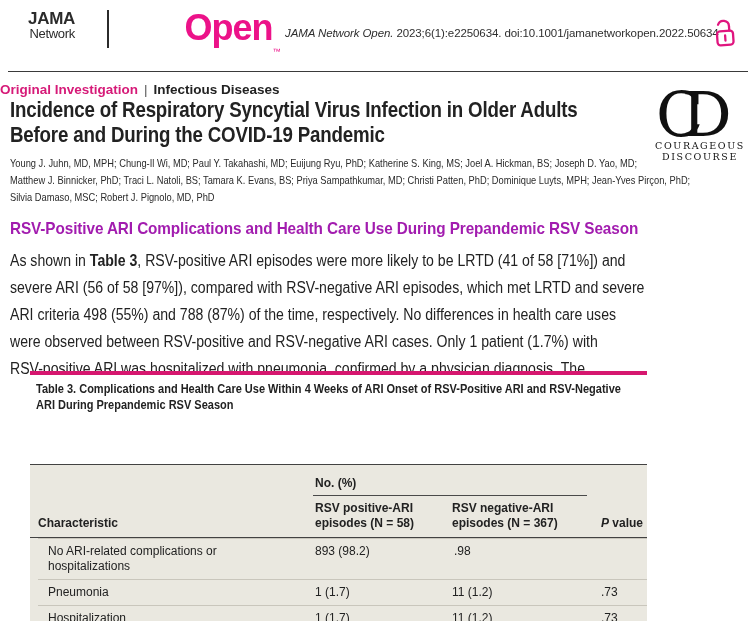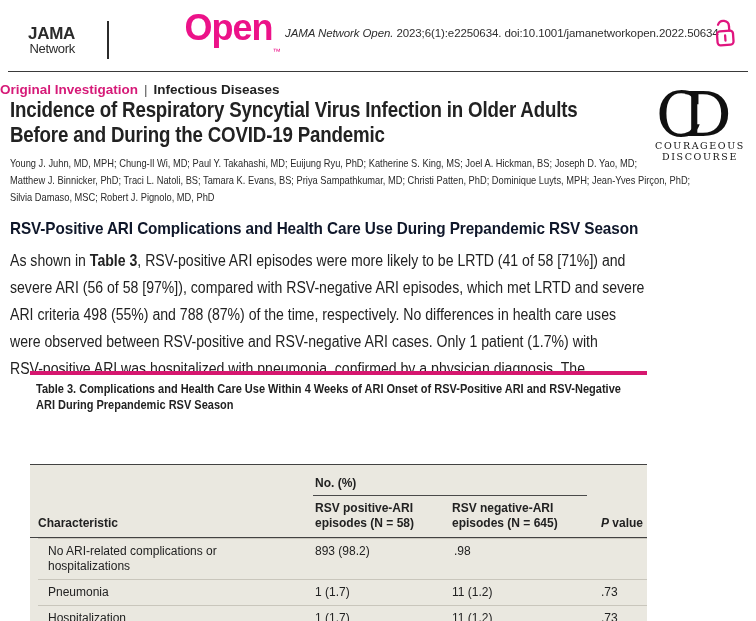--- a/index.html
+++ b/index.html
@@ -5,21 +5,21 @@
   * { margin:0; padding:0; box-sizing:border-box; }
   html,body { background:#fff; }
   .page {
     position:relative; width:756px; height:621px; background:#ffffff;
     font-family:"Liberation Sans", sans-serif; color:#1f1f1f; overflow:hidden;
   }
   .cond { display:inline-block; transform-origin:0 0; }
 
   
   .masthead { position:absolute; left:0; top:0; width:756px; height:72px; }
-  .logo { position:absolute; left:28px; top:10px; display:flex; align-items:center; cursor:pointer;gap:24px; }
+  .logo { position:absolute; left:28px; top:10px; display:flex; cursor:pointer;gap:24px; }
   .logo-words { text-align:right; line-height:1.02; color:#2b2b2b; letter-spacing:-0.3px; }
   .logo-jama { font-size:17px; font-weight:bold; }
   .logo-network { font-size:13px; font-weight:400; }
   .logo-bar { width:2.5px; height:38px; background:#2b2b2b; margin:0 7px 0 8px; }
   .logo-open { font-size:36px; font-weight:bold; color:#ec1289; letter-spacing:-1px; line-height:36px;margin-left:44px; }
   .logo-tm { font-size:8px; color:#ec1289; vertical-align:-14px; font-weight:400; letter-spacing:0; }
   .citation { position:absolute; left:285px; top:27px; font-size:11.5px; color:#2e2e2e; letter-spacing:-0.1px; white-space:nowrap; }
   .citation .it { font-style:italic; }
   .lock { position:absolute; right:16px; top:16px; width:30px; height:36px; cursor:pointer; }
   .rule-top { position:absolute; left:8px; right:8px; top:71px; height:0; border-top:1.6px solid #3a3a3a; }
@@ -35,21 +35,21 @@
   .watermark { position:absolute; left:648px; top:84px; width:104px; text-align:center; color:#101010; font-family:"DejaVu Serif", serif; }
   .monogram { position:relative; height:56px; }
   .mono-c { position:absolute; left:8px; top:-6px; font-size:62px; font-weight:400; }
   .mono-d { position:absolute; left:34px; top:-6px; font-size:62px; font-weight:400; }
   .wm-line { font-size:9.5px; letter-spacing:1.6px; line-height:11px; text-transform:uppercase; }
 
   .authors { position:absolute; left:10px; top:155px; font-size:11px; color:#2a2a2a; line-height:17px; }
   .authors .cond { transform:scaleX(0.845); white-space:nowrap; }
 
   
-  .sec-heading { position:absolute; left:10px; top:219px; font-size:17px; font-weight:bold; color:#0f172a; letter-spacing:-0.1px; }
+  .sec-heading { position:absolute; left:10px; top:219px; font-size:17px; font-weight:bold; color:#a21caf; letter-spacing:-0.1px; }
   .sec-heading .cond { transform:scaleX(0.9); white-space:nowrap; }
   .body-text { position:absolute; left:10px; top:247px; font-size:16px; color:#222; line-height:27px; }
   .body-text .cond { transform:scaleX(0.88); white-space:nowrap; }
 
   
   .tablewrap { position:absolute; left:30px; top:371px; width:617px; }
   .t-pinkbar { height:4px; background:#d6176f; }
   .t-title { padding:6px 8px 7px 6px; font-size:12.5px; font-weight:bold; color:#222; line-height:16px; background:#fff; }
   .t-title .cond { transform:scaleX(0.88); white-space:nowrap; }
   .t-body { background:#eae8e0; border-top:1.6px solid #424242; height:197px; overflow:hidden;margin-top:44px; }
@@ -144,21 +144,21 @@
       <div class="spanner-line"></div>
 
       <div class="colheads">
         <div class="colhead">Characteristic</div>
         <div class="colhead">
           <span>RSV positive-ARI</span><br>
           <span>episodes (N = 58)</span>
         </div>
         <div class="colhead">
           <span>RSV negative-ARI</span><br>
-          <span>episodes (N = 645)</span>
+          <span>episodes (N = 367)</span>
         </div>
         <div class="colhead pcol"><span class="pit">P</span><span> value</span></div>
       </div>
       <div class="rule-dark"></div>
 
       <div class="sep"></div>
 
       <div class="t-row wrap2">
         <div class="lbl">No ARI-related complications or hospitalizations</div>
         <div>893 (98.2)</div>

